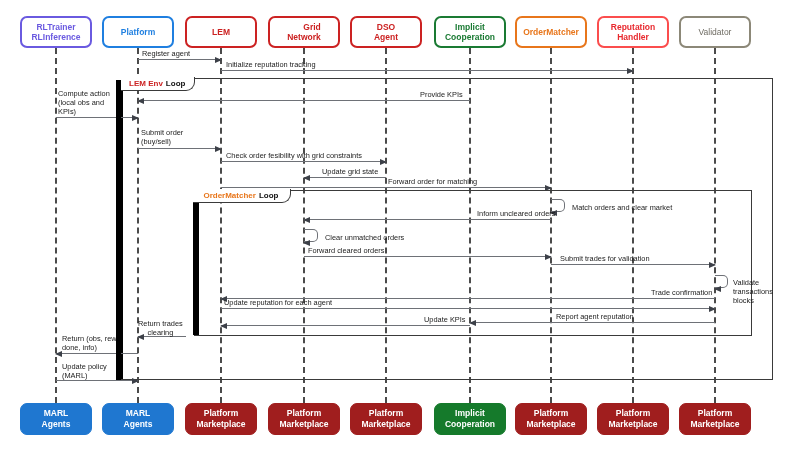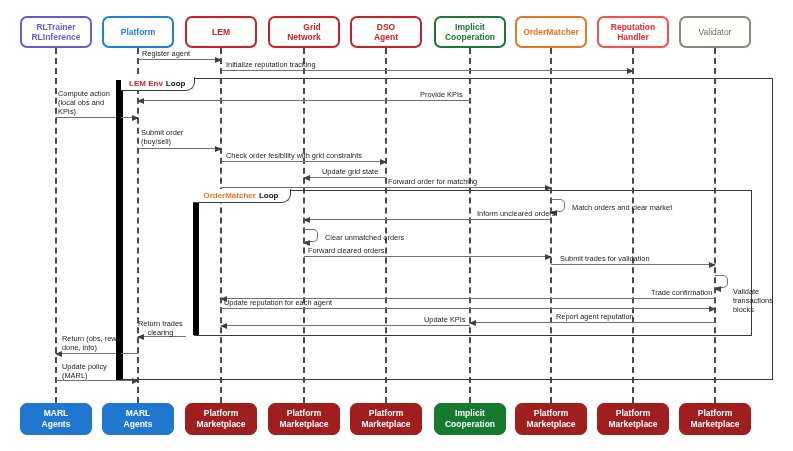--- a/index.html
+++ b/index.html
@@ -165,21 +165,21 @@
   <div class="lbl" style="left:308px;top:246px;">Forward cleared orders</div>
 
   <div class="msg" style="left:551px;top:264px;width:164px;">
     <span class="head r"></span>
   </div>
   <div class="lbl" style="left:560px;top:254px;">Submit trades for validation</div>
 
   <div class="selfmsg" style="left:715px;top:275px;width:13px;height:13px;">
     <span class="head"></span>
   </div>
-  <div class="lbl" style="left:733px;top:278px;margin-top:9px;">
+  <div class="lbl" style="left:733px;top:278px;">
     <span>Validate</span><br>
     <span>transactions</span><br>
     <span>blocks</span>
   </div>
 
   <div class="msg" style="left:221px;top:298px;width:494px;">
     <span class="head l"></span>
   </div>
   <div class="lbl" style="left:651px;top:288px;">Trade confirmation</div>
 

